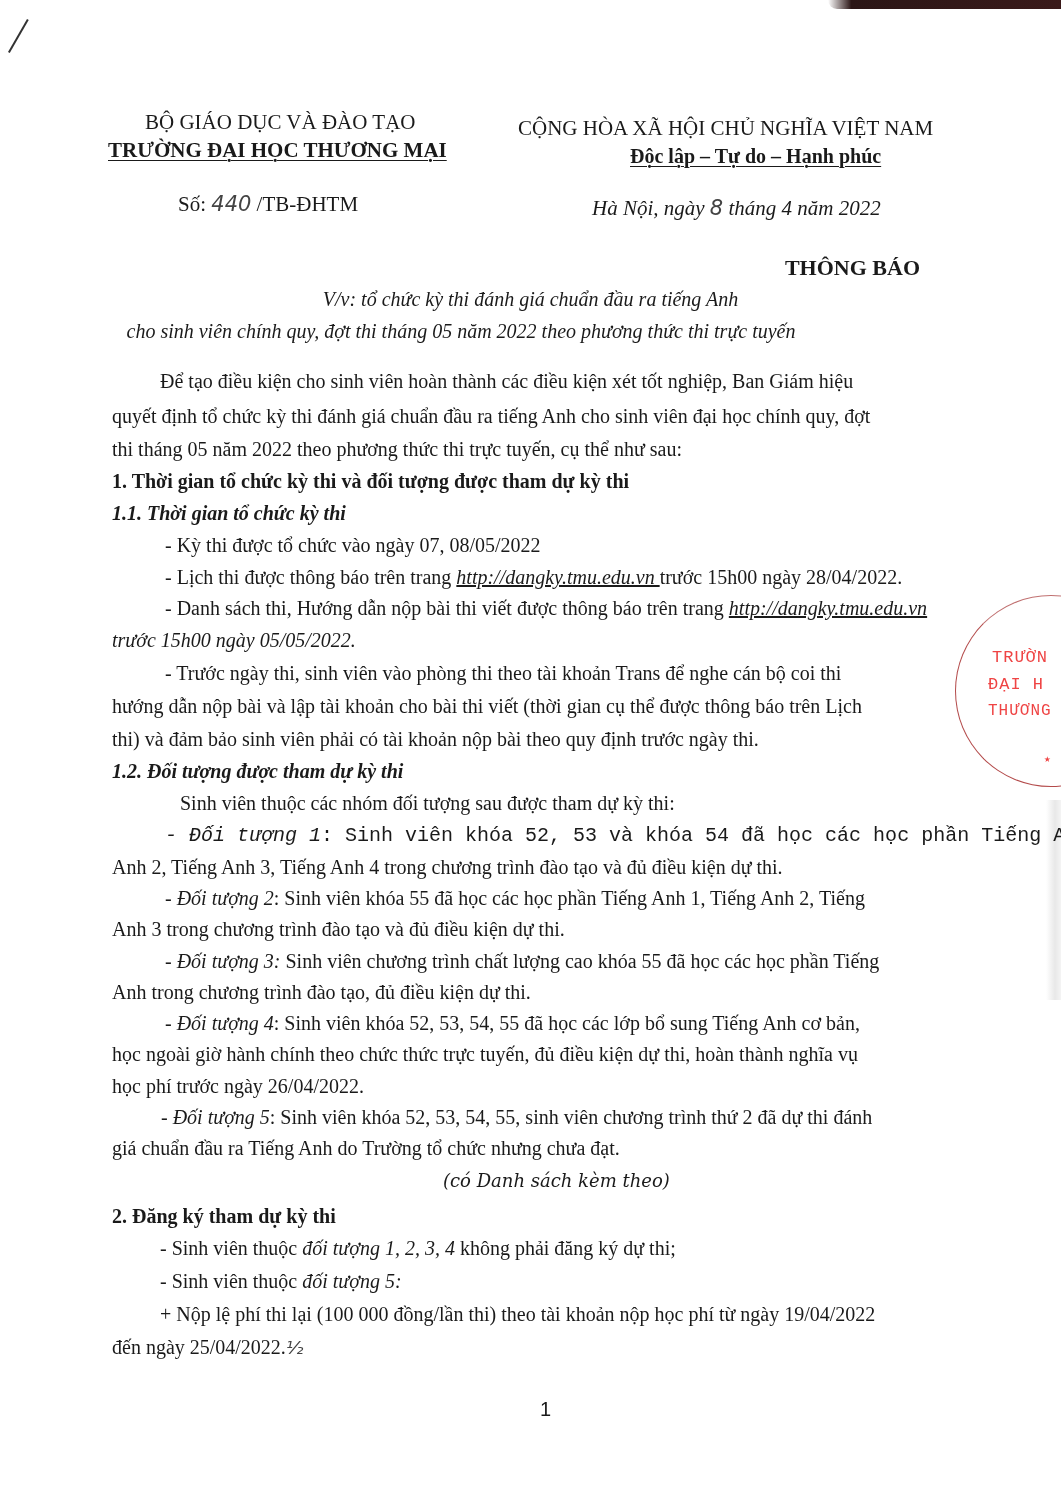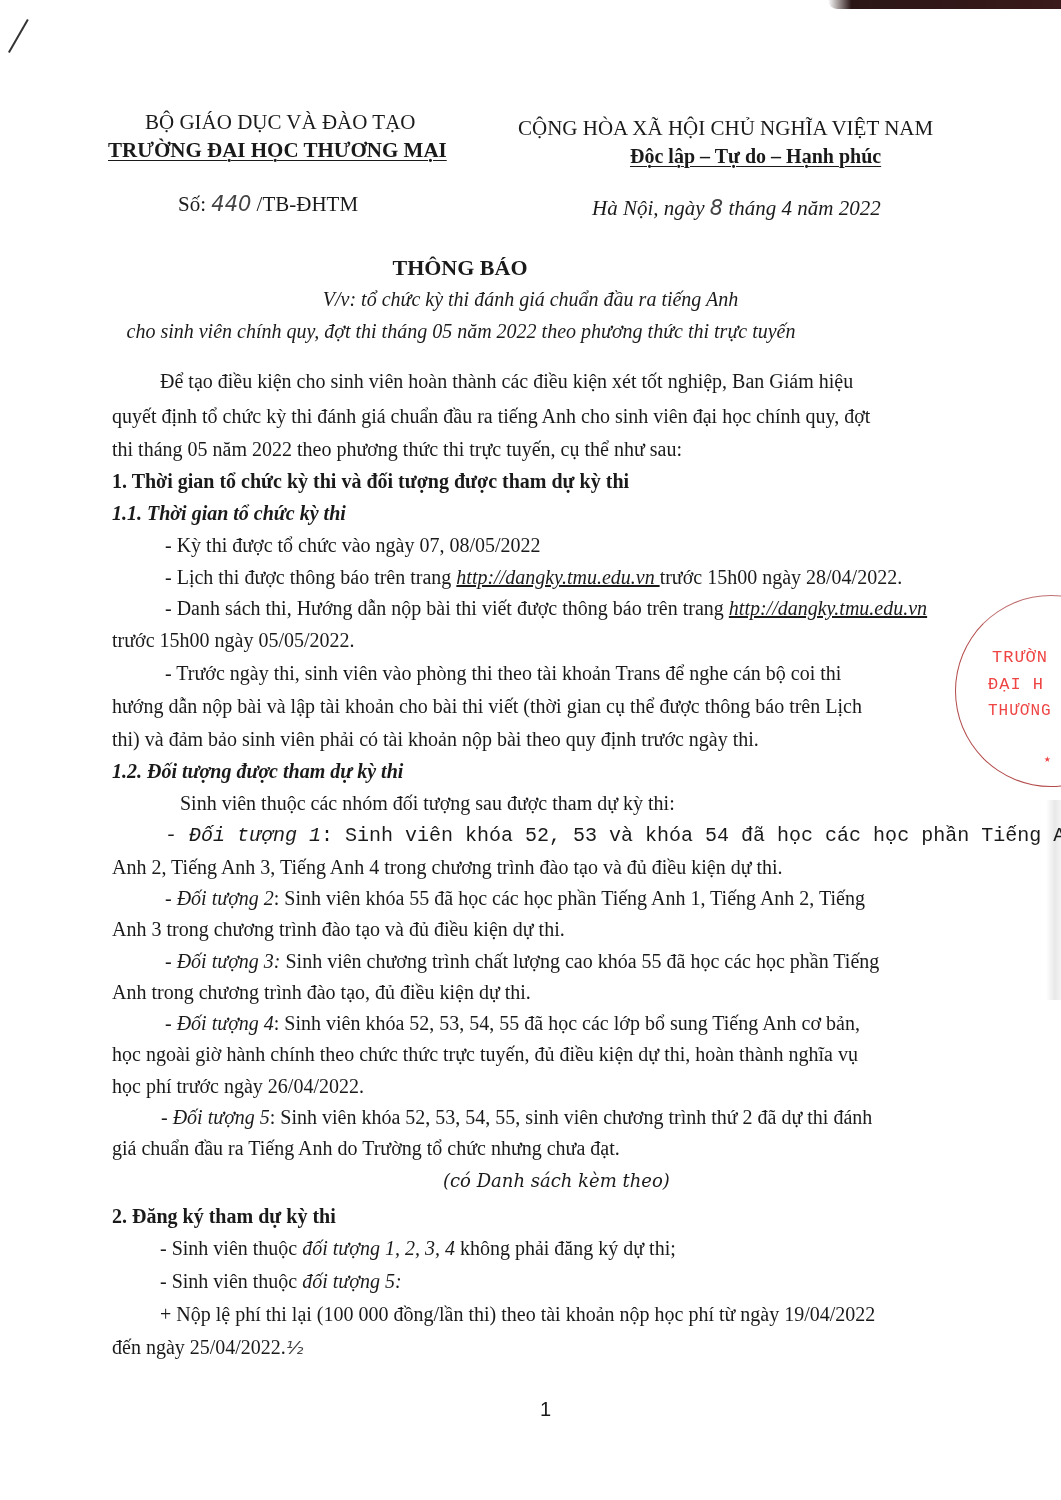--- a/index.html
+++ b/index.html
@@ -50,40 +50,40 @@
   <div class="abs hdr" style="left:518px; top:116px;">CỘNG HÒA XÃ HỘI CHỦ NGHĨA VIỆT NAM</div>
   <div class="abs hdr b" style="left:590px; top:145px; font-size:20px;margin-left:40px;">
     <span style="text-decoration: underline; text-decoration-thickness:1px; text-underline-offset:3px;">Độc lập – Tự do – Hạnh phúc</span>
   </div>
   <div class="abs hdr i" style="left:592px; top:196px;">
     <span>Hà Nội, ngày</span>
     <span class="hand">8</span>
     <span>tháng 4  năm 2022</span>
   </div>
 
-  <div class="abs b" style="left:0; width:920px; top:255px; font-size:22px; text-align:center;">THÔNG BÁO</div>
+  <div class="abs b" style="left:0; width:920px; top:255px; font-size:22px; text-align:right;">THÔNG BÁO</div>
   <div class="abs i" style="left:0; width:1061px; top:288px; font-size:20px; text-align:center;">V/v: tổ chức kỳ thi đánh giá chuẩn đầu ra tiếng Anh</div>
   <div class="abs i" style="left:0; width:922px; top:320px; font-size:20px; text-align:center;">cho sinh viên chính quy, đợt thi tháng 05 năm 2022 theo phương thức thi trực tuyến</div>
 
   <div class="abs body-line ind" style="top:370px;">Để tạo điều kiện cho sinh viên hoàn thành các điều kiện xét tốt nghiệp, Ban Giám hiệu</div>
   <div class="abs body-line" style="top:405px;">quyết định tổ chức kỳ thi đánh giá chuẩn đầu ra tiếng Anh cho sinh viên đại học chính quy, đợt</div>
   <div class="abs body-line" style="top:438px;">thi tháng 05 năm 2022 theo phương thức thi trực tuyến, cụ thể như sau:</div>
 
   <div class="abs body-line b" style="top:470px;text-align:right;">1. Thời gian tổ chức kỳ thi và đối tượng được tham dự kỳ thi</div>
   <div class="abs body-line b i" style="top:502px;">1.1. Thời gian tổ chức kỳ thi</div>
   <div class="abs body-line" style="left:165px; top:534px;">- Kỳ thi được tổ chức vào ngày 07, 08/05/2022</div>
 
   <div class="abs body-line" style="left:165px; top:566px;">
     <span>- Lịch thi được  thông  báo trên trang </span><a class="i u" style="color:#1a1a1a;">http://dangky.tmu.edu.vn </a><span>trước 15h00 ngày 28/04/2022.</span>
   </div>
 
   <div class="abs body-line" style="left:165px; top:597px;">
     <span>- Danh sách thi, Hướng dẫn nộp bài thi viết được  thông  báo trên trang </span><a class="i u" style="color:#1a1a1a;">http://dangky.tmu.edu.vn</a>
   </div>
-  <div class="abs body-line" style="top:629px;">trước 15h00 ngày 05/05/2022.</div>
+  <div class="abs body-line" style="top:629px;font-style:italic;">trước 15h00 ngày 05/05/2022.</div>
 
   <div class="abs body-line" style="left:165px; top:662px;">- Trước ngày thi, sinh viên vào phòng thi theo tài khoản Trans để nghe cán bộ coi thi</div>
   <div class="abs body-line" style="top:695px;">hướng dẫn nộp bài và lập tài khoản cho bài thi viết (thời gian cụ thể được thông báo trên Lịch</div>
   <div class="abs body-line" style="top:728px;">thi) và đảm bảo sinh viên phải có tài khoản nộp bài theo quy định trước ngày thi.</div>
 
   <div class="abs body-line b i" style="top:760px;">1.2. Đối tượng được tham dự kỳ thi</div>
   <div class="abs body-line" style="left:180px; top:792px;">Sinh viên thuộc các nhóm đối tượng sau được tham dự kỳ thi:</div>
 
   <div class="abs body-line" style="left:165px; top:824px;font-family:Liberation Mono, monospace;">
     <span class="i">- Đối tượng 1</span><span>: Sinh viên khóa 52, 53 và khóa 54 đã học các học phần Tiếng Anh 1, Tiếng</span>

